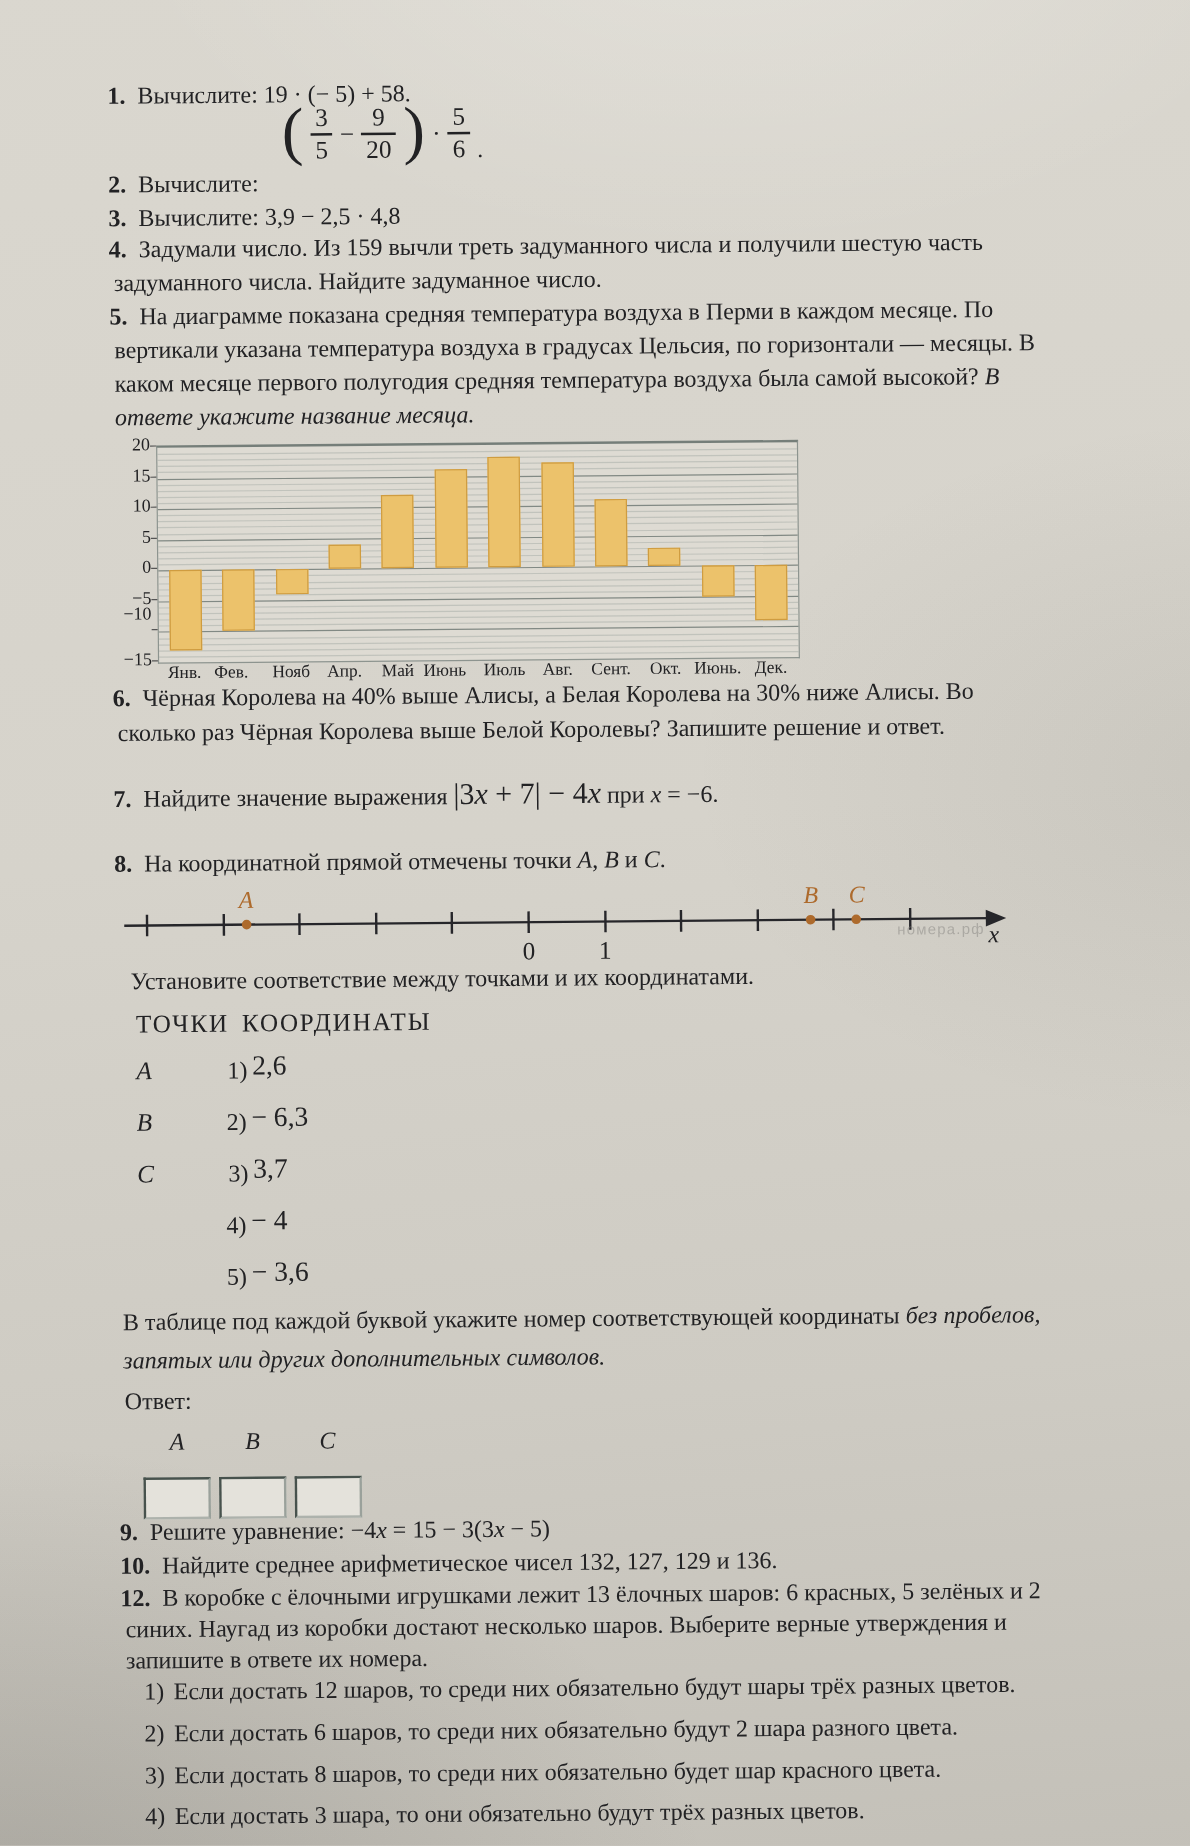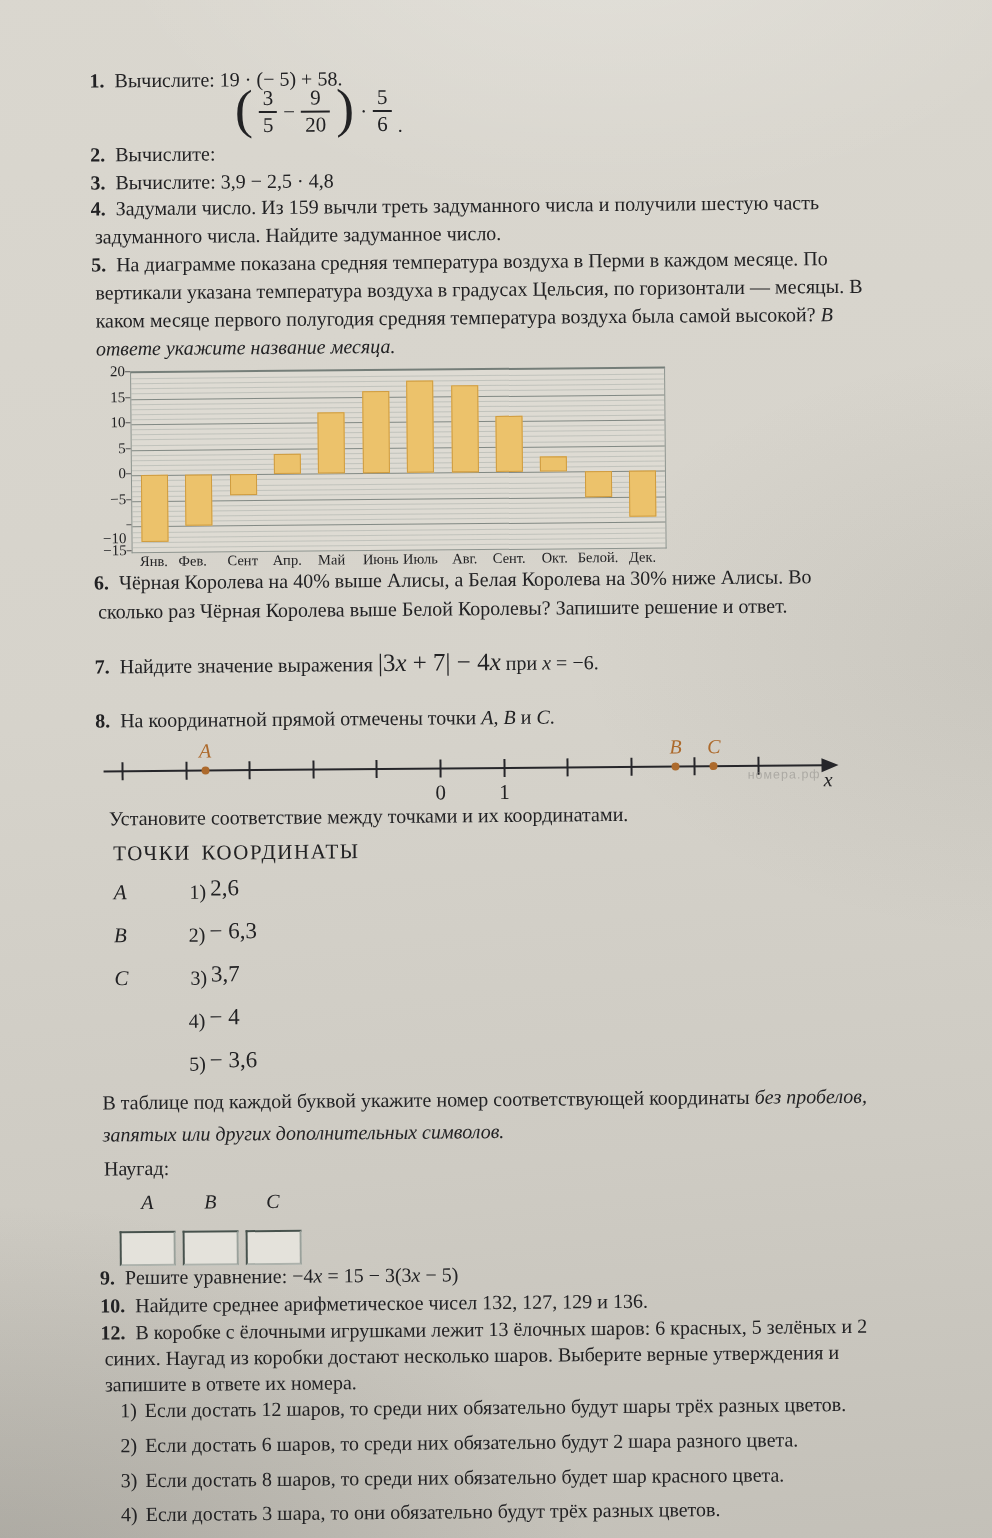--- a/index.html
+++ b/index.html
@@ -170,43 +170,43 @@
         <div class="bar" style="left: 230.792px; width: 27px; top: 20.4571px; height: 81.8286px;"></div>
         <div class="bar" style="left: 275.208px; width: 27px; top: 10.2286px; height: 92.0571px;"></div>
         <div class="bar" style="left: 319.625px; width: 27px; top: 15.3429px; height: 86.9429px;"></div>
         <div class="bar" style="left: 364.042px; width: 27px; top: 46.0286px; height: 56.2571px;"></div>
         <div class="bar" style="left: 408.458px; width: 27px; top: 86.9429px; height: 15.3429px;"></div>
         <div class="bar" style="left: 452.875px; width: 27px; top: 102.286px; height: 25.5714px;"></div>
         <div class="bar" style="left: 497.292px; width: 27px; top: 102.286px; height: 46.0286px;"></div>
       </div>
   <div class="xlab" style="left: 52.2083px;">Янв.</div>
       <div class="xlab" style="left: 91px;">Фев.</div>
-      <div class="xlab" style="left: 141.042px;">Сент</div>
+      <div class="xlab" style="left: 141.042px;">Нояб</div>
       <div class="xlab" style="left: 185.458px;">Апр.</div>
       <div class="xlab" style="left: 229.875px;">Май</div>
-      <div class="xlab" style="left: 279px;">Июнь</div>
+      <div class="xlab" style="left: 269px;">Июнь</div>
       <div class="xlab" style="left: 318.708px;">Июль</div>
       <div class="xlab" style="left: 363.125px;">Авг.</div>
       <div class="xlab" style="left: 407.542px;">Сент.</div>
       <div class="xlab" style="left: 453px;">Окт.</div>
-      <div class="xlab" style="left: 496.375px;">Белой.</div>
+      <div class="xlab" style="left: 496.375px;">Июнь.</div>
       <div class="xlab" style="left: 540.792px;">Дек.</div>
       <div class="ylab" style="top: 0px;">20</div>
       <div class="ydash" style="top: 10px;"></div>
       <div class="ylab" style="top: 25.5714px;">15</div>
       <div class="ydash" style="top: 35.5714px;"></div>
       <div class="ylab" style="top: 51.1429px;">10</div>
       <div class="ydash" style="top: 61.1429px;"></div>
       <div class="ylab" style="top: 76.7143px;">5</div>
       <div class="ydash" style="top: 86.7143px;"></div>
       <div class="ylab" style="top: 102.286px;">0</div>
       <div class="ydash" style="top: 112.286px;"></div>
       <div class="ylab" style="top: 127.857px;">−5</div>
       <div class="ydash" style="top: 137.857px;"></div>
-      <div class="ylab" style="top: 167px; font-family: Liberation Serif, serif;">−10</div>
+      <div class="ylab" style="top: 141px; font-family: Liberation Serif, serif;">−10</div>
       <div class="ydash" style="top: 163.429px;"></div>
       <div class="ylab" style="top: 179px;">−15</div>
       <div class="ydash" style="top: 189px;"></div>
     </div>
 
   <div class="abs" style="left:95px;top:568px">
     <span class="pnum">6.</span><span>Чёрная Королева на 40% выше Алисы, а Белая Королева на 30% ниже Алисы. Во</span>
   </div>
   <div class="abs" style="left:99px;top:597px">сколько раз Чёрная Королева выше Белой Королевы? Запишите решение и ответ.</div>
 
@@ -270,21 +270,21 @@
   </div>
   <div class="abs" style="left:186px;top:1048px">
     <span class="mrow-num">5)</span><span class="mrow-val">− 3,6</span>
   </div>
 
   <div class="abs" style="left:99px;top:1088px">
     <span>В таблице под каждой буквой укажите номер соответствующей координаты </span><span class="it">без пробелов,</span>
   </div>
   <div class="abs it" style="left:99px;top:1120px">запятых или других дополнительных символов.</div>
 
-  <div class="abs" style="left:100px;top:1154px">Наугад:</div>
+  <div class="abs" style="left:100px;top:1154px">Ответ:</div>
   <div class="abs ans-letter" style="left:137px;top:1188px">A</div>
   <div class="abs ans-letter" style="left:200px;top:1188px">B</div>
   <div class="abs ans-letter" style="left:262px;top:1188px">C</div>
   <div class="ans-box" style="left:115px;top:1228px"></div>
   <div class="ans-box" style="left:178px;top:1228px"></div>
   <div class="ans-box" style="left:241px;top:1228px"></div>
 
   <div class="abs" style="left:95px;top:1263px">
     <span class="pnum">9.</span><span>Решите уравнение:</span>
     <span>−4<i>x</i> = 15 − 3(3<i>x</i> − 5)</span>

